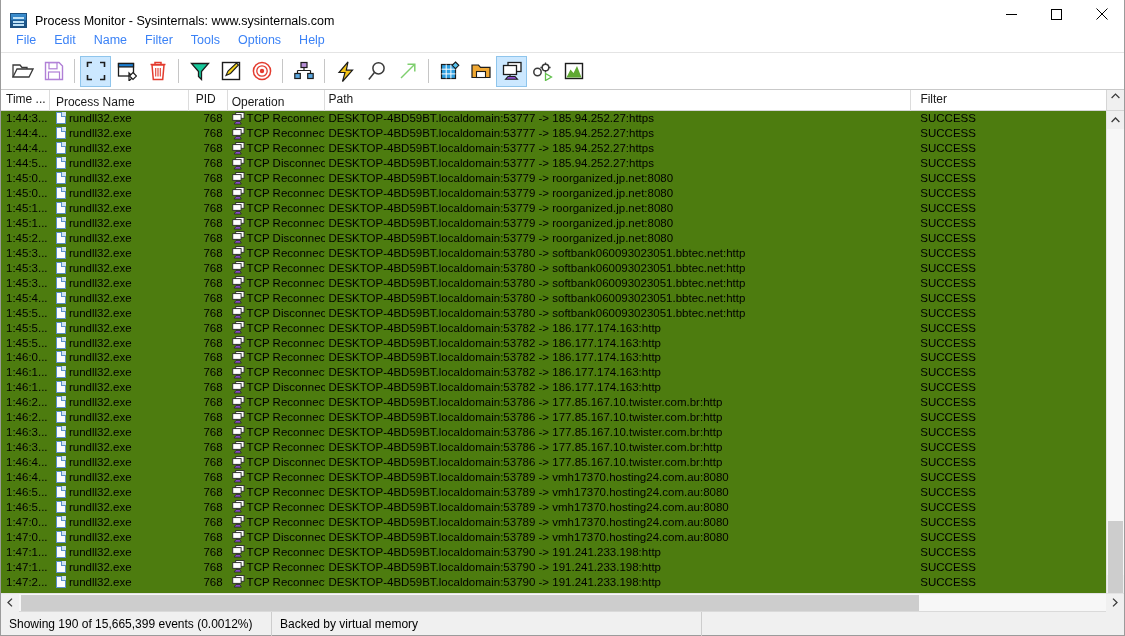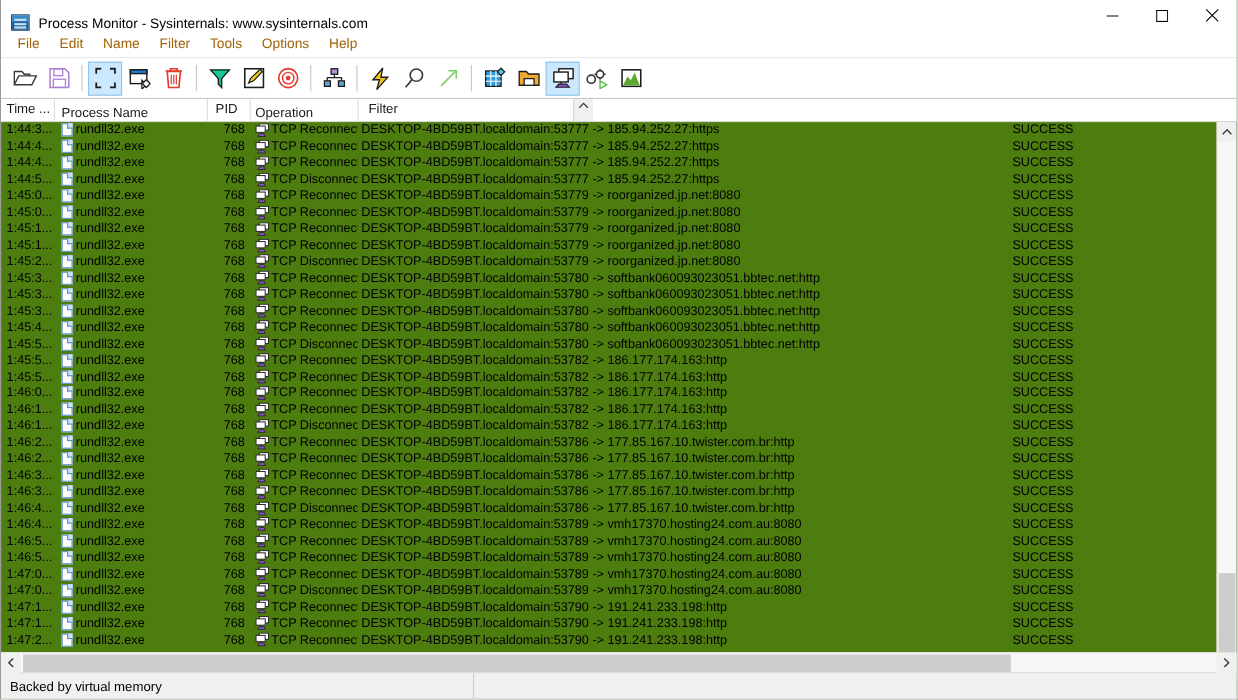--- a/index.html
+++ b/index.html
@@ -57,21 +57,21 @@
 
   
   .menubar {
     height: 25px; min-height: 25px;
     display: flex; align-items: center;
     background: #ffffff;
     padding-left: 6px;
     border-bottom: 1px solid #e4e4e4;
   }
   .menu-item {
-    font-size: 12.5px; color: #a16207;
+    font-size: 12.5px; color: #3b82f6;
     padding: 3px 9px; cursor: default;
     white-space: nowrap;
   }
 
   
   .toolbar {
     height: 37px; min-height: 37px;
     display: flex; align-items: center;
     background: #ffffff;
     padding-left: 6px;
@@ -397,20 +397,21 @@
       </svg>
     </div>
 
   </div>
 
   <div class="colheader">
     <div class="col c-time">Time ...</div>
     <div class="col c-proc">Process Name</div>
     <div class="col c-pid" style="justify-content:flex-start;padding-left:7px;">PID</div>
     <div class="col c-op">Operation</div>
+    <div class="col c-path">Path</div>
     <div class="col c-result" style="border-right:0;">Filter</div>
     <div class="col-scrollpad">
       <svg width="9" height="6" viewBox="0 0 9 6">
         <path d="M0.6 5 L4.5 1 L8.4 5" stroke="#3a3a3a" stroke-width="1.2" fill="none"></path>
       </svg>
     </div>
   </div>
 
   <div class="listwrap">
     <div class="list" id="list">
@@ -1307,17 +1308,18 @@
       <div class="hs-thumb"></div>
     </div>
     <div class="hs-arrow">
       <svg width="6" height="9" viewBox="0 0 6 9">
         <path d="M1 0.6 L5 4.5 L1 8.4" stroke="#3a3a3a" stroke-width="1.3" fill="none"></path>
       </svg>
     </div>
   </div>
 
   <div class="statusbar">
+    <div class="sb-pane sb-1">Showing 190 of 15,665,399 events (0.0012%)</div>
     <div class="sb-pane sb-2">Backed by virtual memory</div>
     <div class="sb-pane sb-3"></div>
   </div>
 
 </div>
 
 </body></html>

